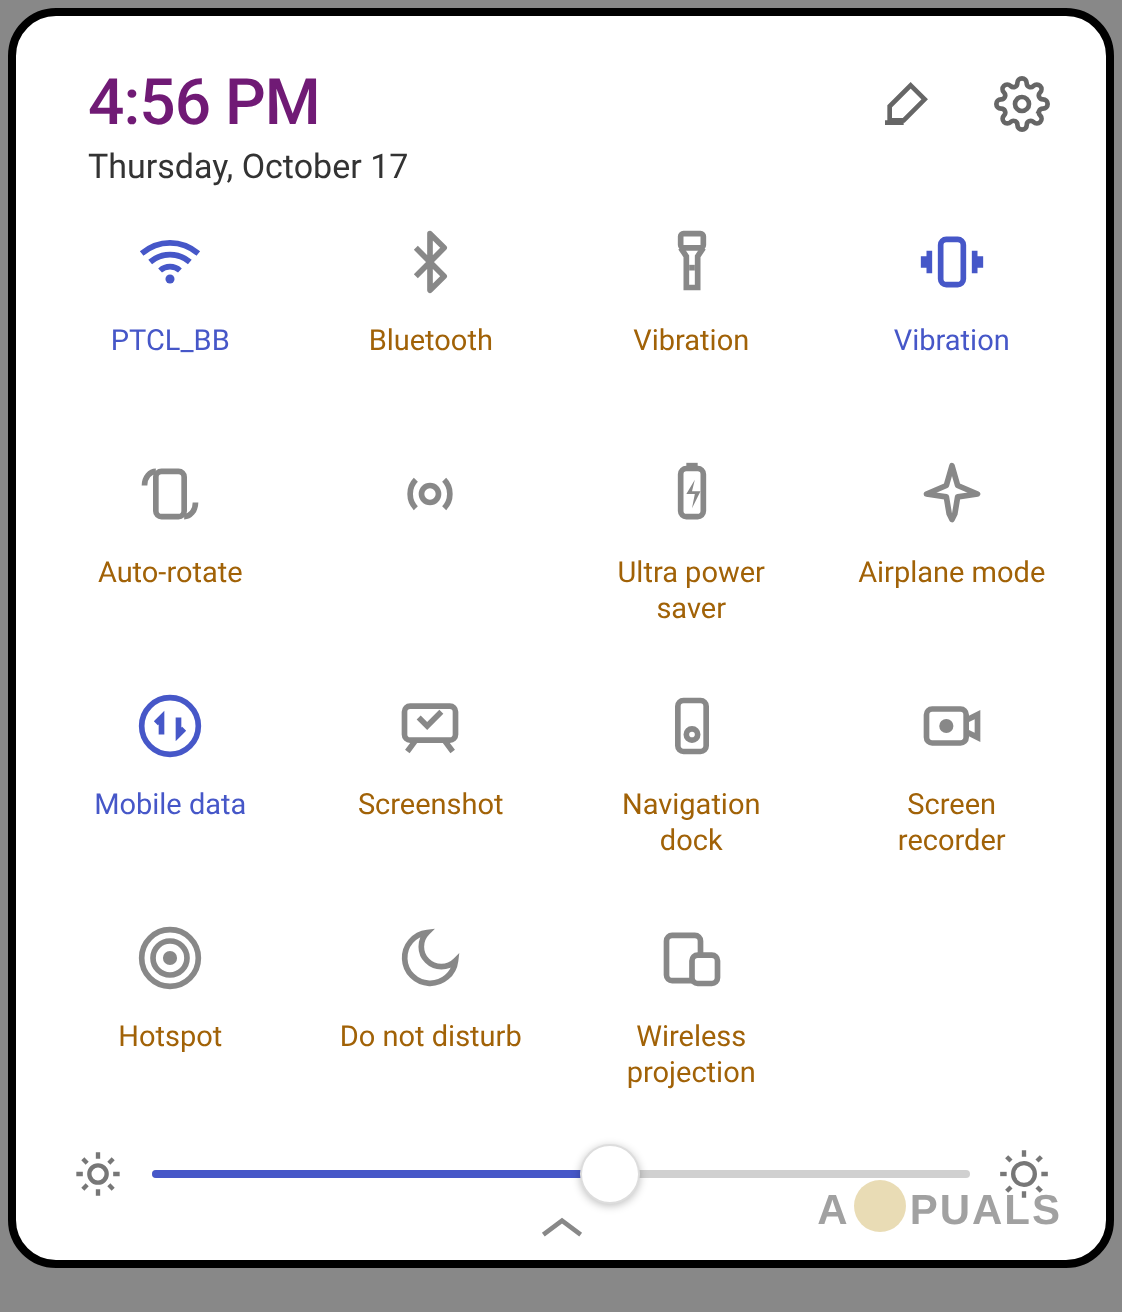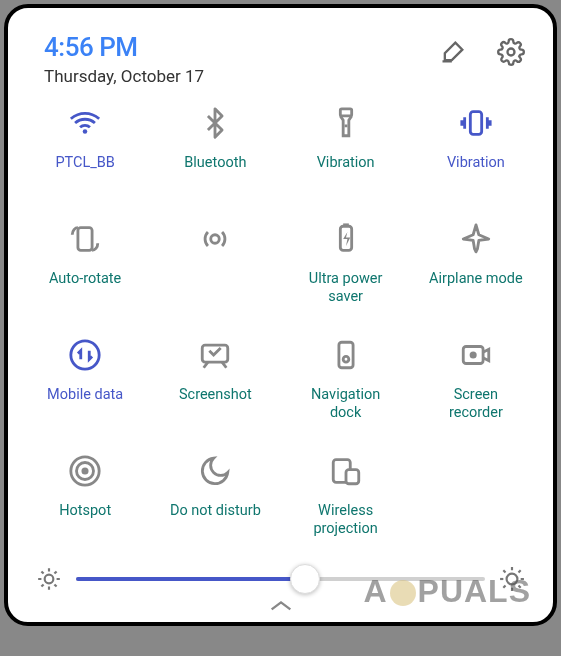--- a/index.html
+++ b/index.html
@@ -19,21 +19,21 @@
     position: relative;
     padding-bottom: 8px;
   }
   .header {
     display: flex;
     align-items: flex-start;
     justify-content: space-between;
     padding: 24px 28px 12px 36px;
   }
   .time-block { display: flex; flex-direction: column; }
-  .time { font-size: 26px; font-weight: 500; color: #3b82f6; letter-spacing: -0.5px; }
+  .time { font-size: 32px; font-weight: 500; color: #701a75; letter-spacing: -0.5px; }
   .date { font-size: 17px; color: #333; margin-top: 4px; }
   .header-icons { display: flex; gap: 30px; align-items: center; margin-top: 6px; }
   .header-icon { width: 28px; height: 28px; color: #666; }
   .header-icon svg { width: 100%; height: 100%; }
 
   .grid {
     display: grid;
     grid-template-columns: repeat(4, 1fr);
     padding: 8px 12px 0 12px;
     row-gap: 26px;
@@ -49,21 +49,21 @@
   }
   .tile .icon-slot {
     width: 34px; height: 34px;
     display: flex; align-items: center; justify-content: center;
     margin-bottom: 14px;
     color: #888;
   }
   .tile .icon-slot svg { width: 100%; height: 100%; }
   .tile .label {
     font-size: 14.5px;
-    color: #0f766e;
+    color: #a16207;
     text-align: center;
     line-height: 1.25;
     white-space: pre-line;
   }
   .tile.active .icon-slot { color: #4657c8; }
   .tile.active .label { color: #4657c8; }
   .highlight-box {
     position: absolute;
     border: 4px solid #14b83a;
     top: -8px; left: 2px; right: 2px; bottom: -6px;
@@ -89,21 +89,21 @@
     width:30px; height:30px; border-radius:50%;
     background:#fff; border:1px solid #ddd;
     box-shadow:0 1px 4px rgba(0,0,0,.25);
   }
   .chevron-row { display:flex; justify-content:center; padding-top:4px; }
   .chevron-row svg { width:28px; height:14px; color:#888; }
 
   .watermark {
     position:absolute;
     right:22px; bottom:12px;
-    font-size:32px; font-weight:700; letter-spacing:1px;
+    font-size:21px; font-weight:700; letter-spacing:1px;
     color:#555; opacity:.55;
     font-family: Arial, sans-serif;
     pointer-events:none;
   }
   .watermark .face {
     display:inline-block; width:26px; height:26px; border-radius:50%;
     background:#d8c07a; vertical-align:-4px; margin:0 2px;
     position:relative;
   }
 </style>

